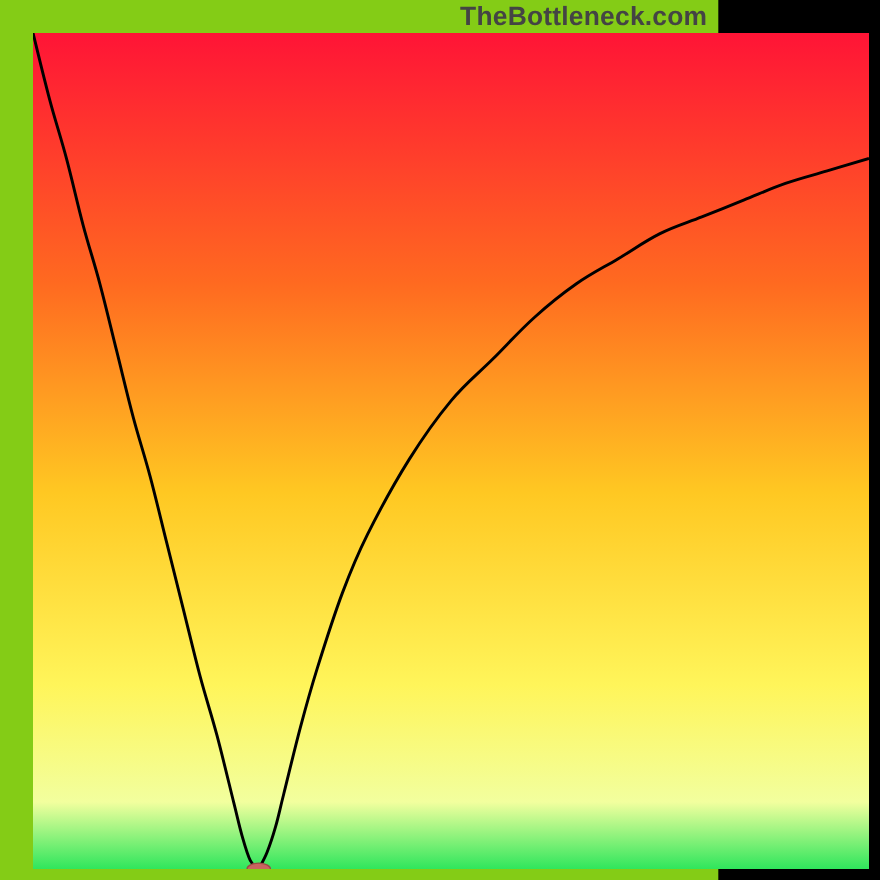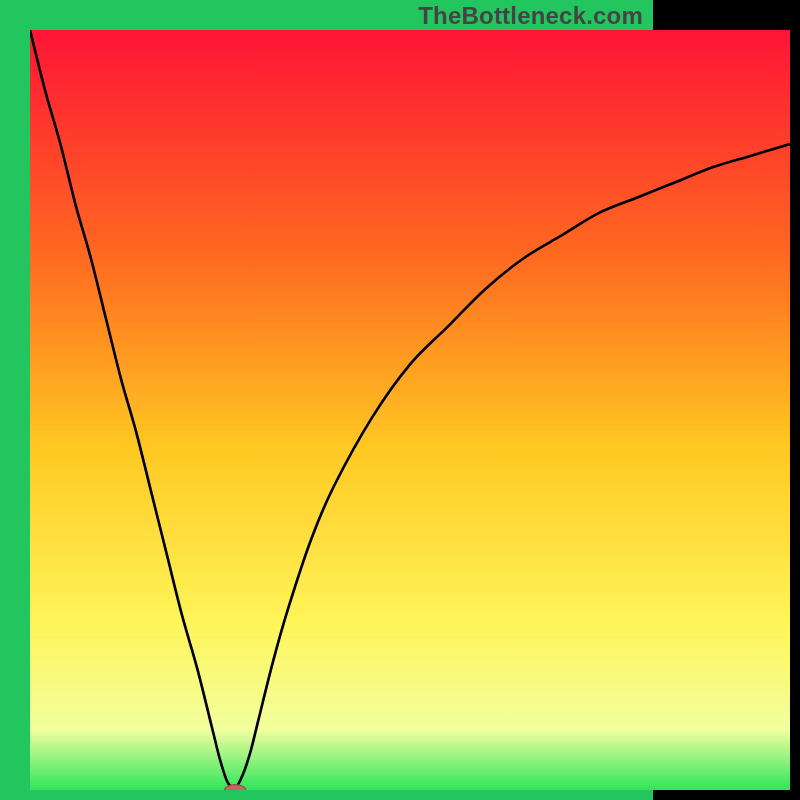--- a/index.html
+++ b/index.html
@@ -8,21 +8,21 @@
     width: 800px;
     height: 800px;
     overflow: hidden;
     background: #000;
     font-family: Arial, Helvetica, sans-serif;
   }
   .frame {
     position: relative;
     width: 653px;
     height: 800px;
-    background: #22c55e;
+    background: #84cc16;
   }
   .watermark {
     position: absolute;
     top: 2px;
     right: 10px;
     color: #444;
     font-size: 24px;
     font-weight: 600;
     letter-spacing: 0.2px;
     user-select: none;

